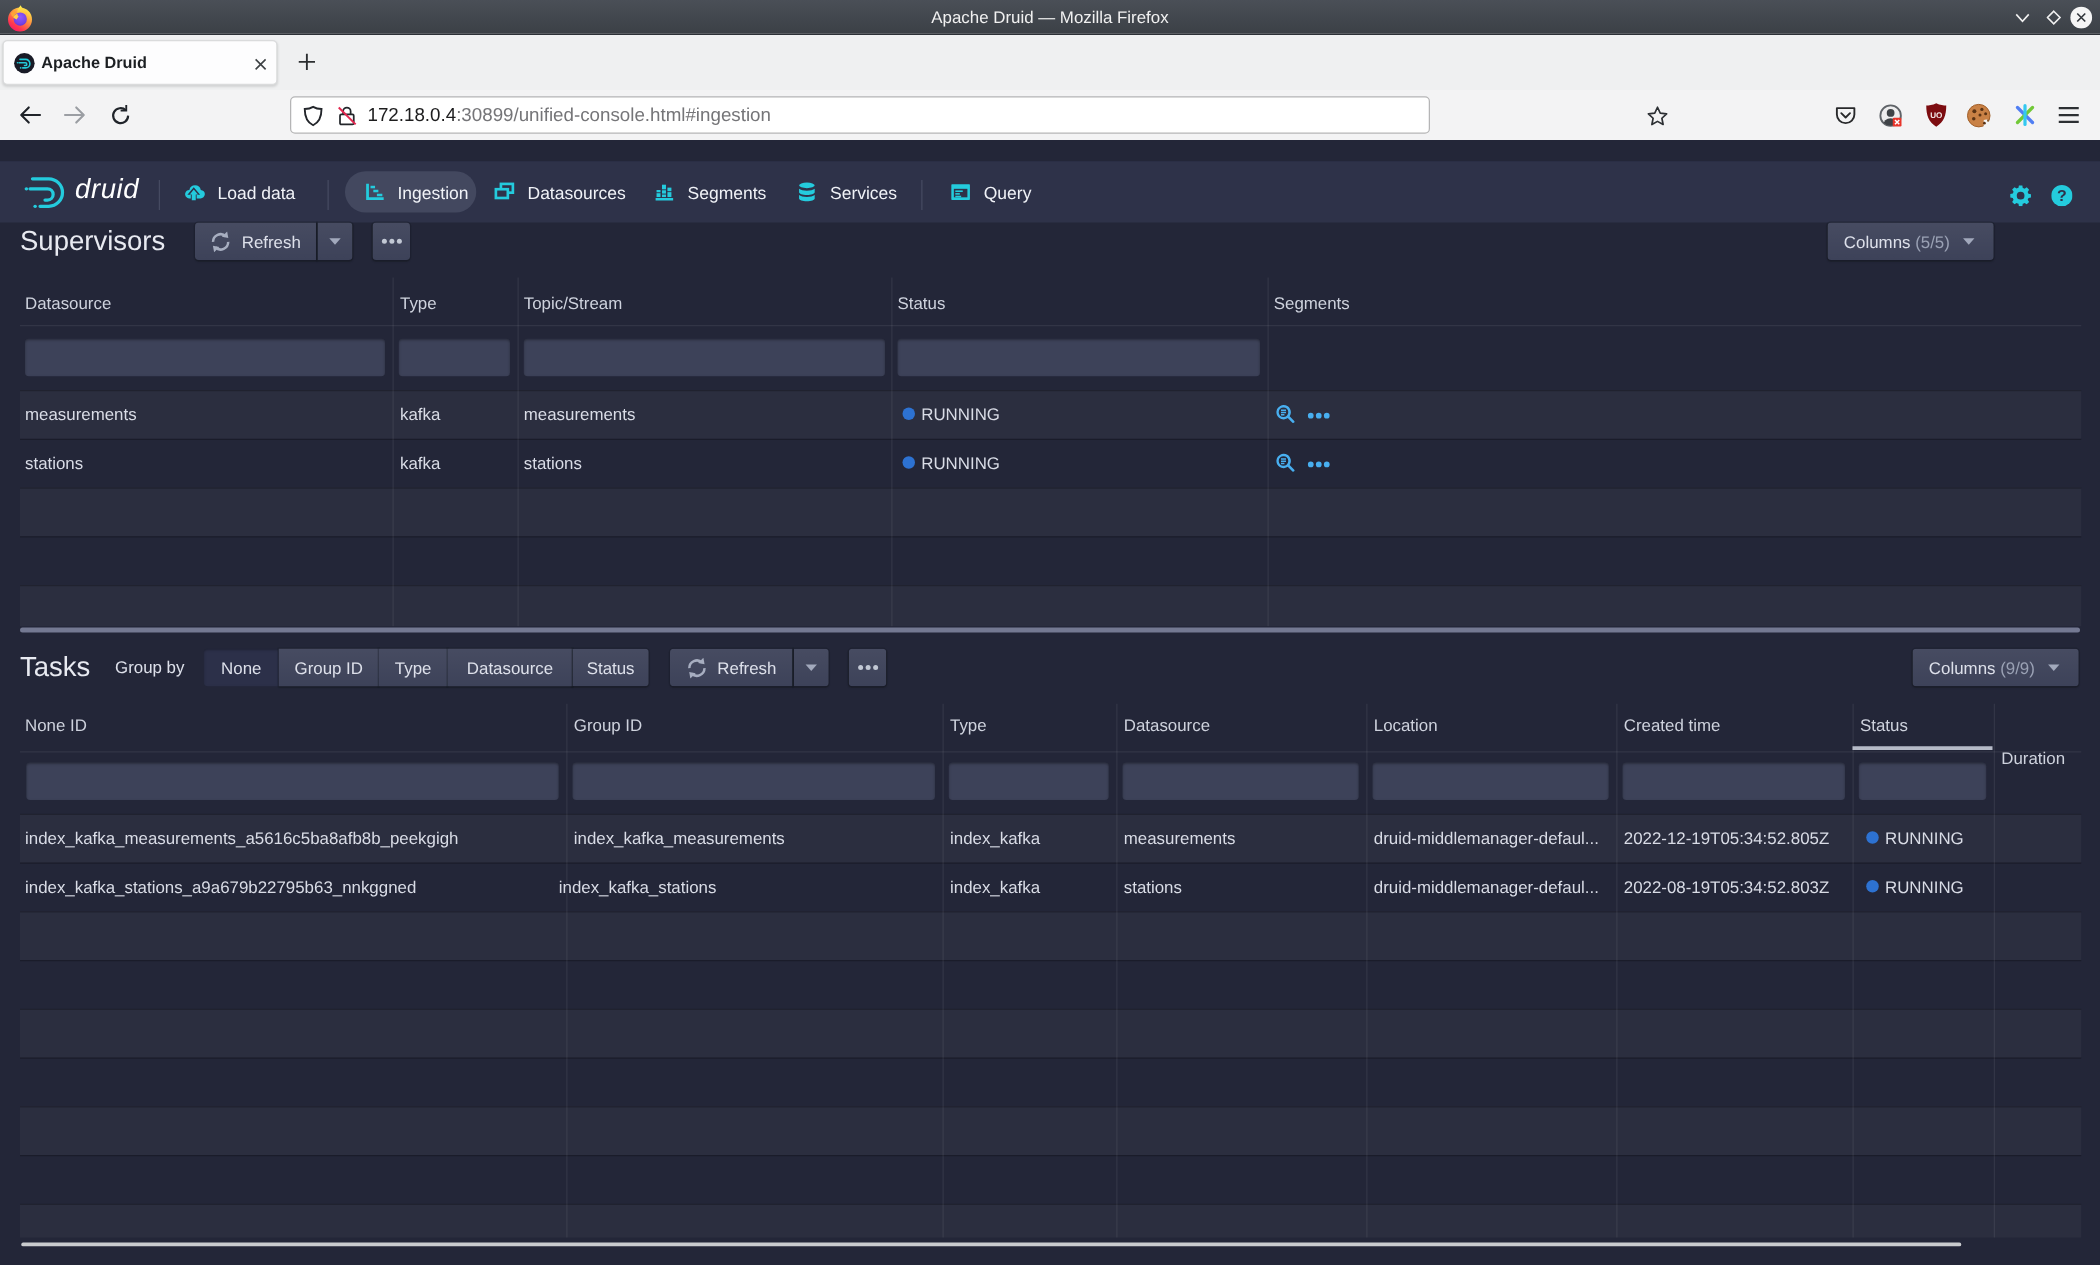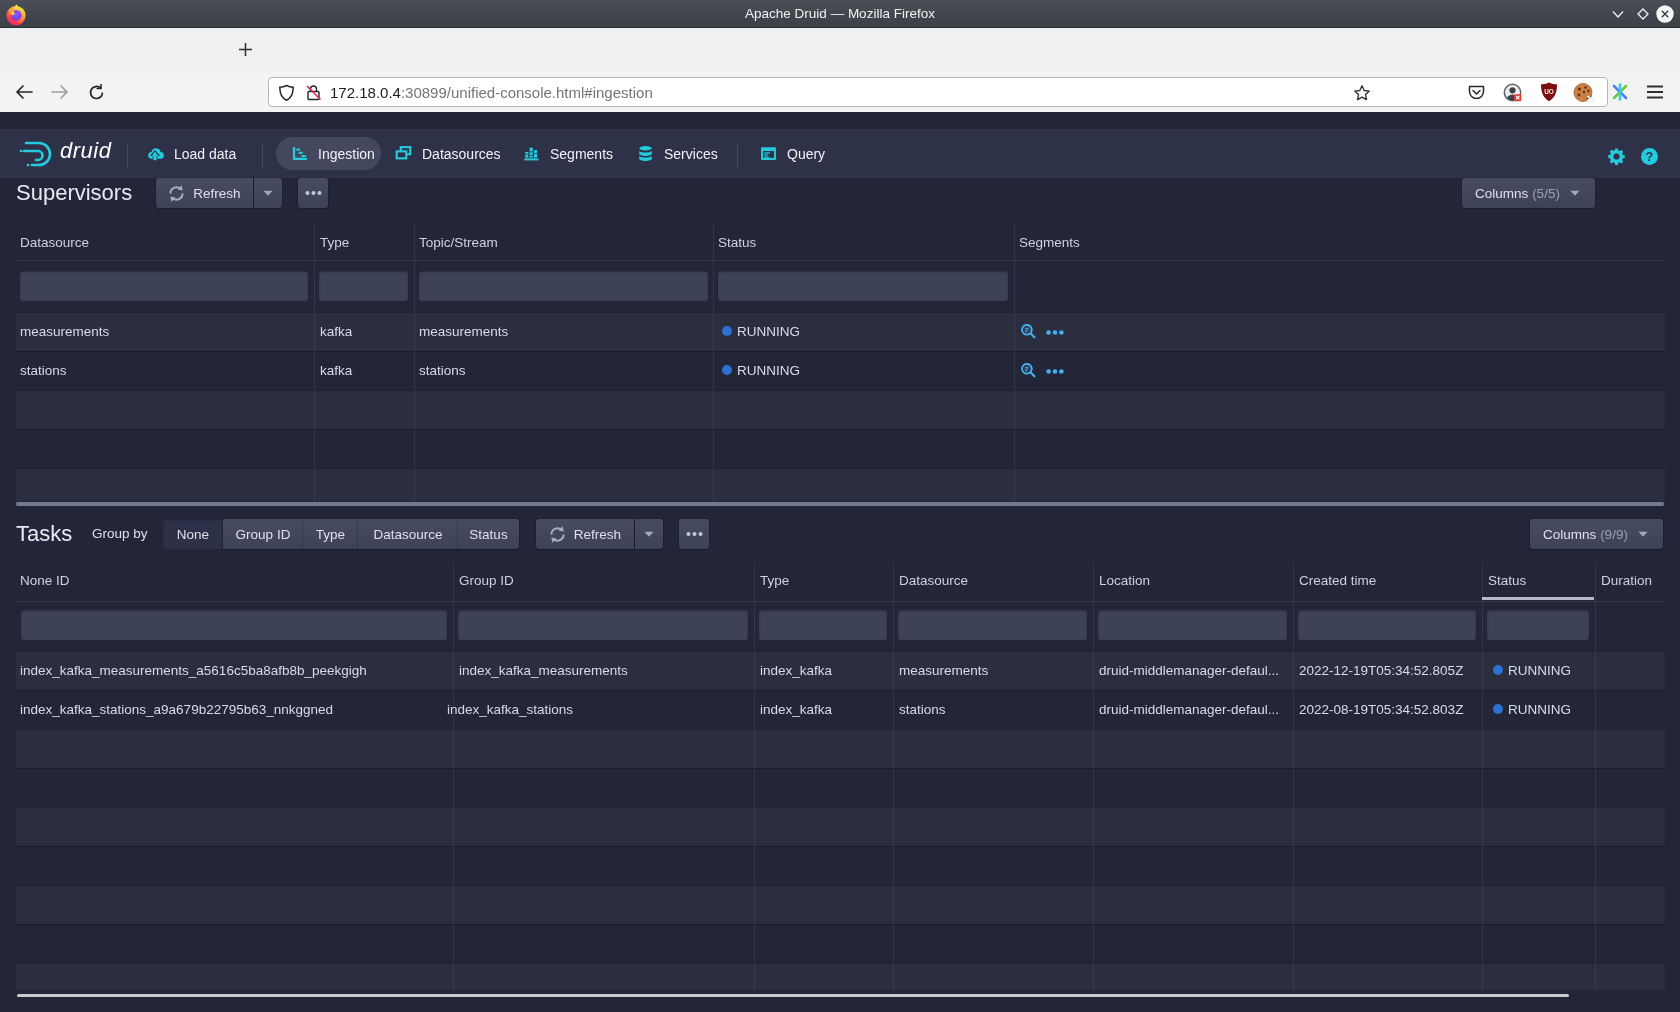--- a/index.html
+++ b/index.html
@@ -9,22 +9,22 @@
 
 #titlebar { position:absolute; left:0; top:0; width:1680px; height:28px;
   background:linear-gradient(#4a4f57,#3b4046); border-bottom:1px solid #2c3036; }
 #fftitle { position:absolute; left:0; right:0; top:0; height:28px; line-height:28px;
   text-align:center; color:#f1f1f1; font-size:13.5px; }
 #tabbar { position:absolute; left:0; top:28px; width:1680px; height:44px; background:#eff0f1; }
 #tab { position:absolute; left:2px; top:4px; width:220px; height:36px; background:#fdfdfe;
   border:1px solid #dadbdc; border-radius:4px; box-shadow:0 1px 2px rgba(0,0,0,.12); }
 #tabtitle { position:absolute; left:30px; top:9px; font-size:13px; font-weight:700; color:#1c1f22; }
 #urlrow { position:absolute; left:0; top:72px; width:1680px; height:40px; background:#f3f3f4; }
-#urlbox { position:absolute; left:232px; top:5px; width:1340px; height:30px; background:#fff;
-  border:1px solid #b5b5b6; border-radius:4px;margin-left:36px; }
+#urlbox { position:absolute; left:232px; top:5px; width:912px; height:30px; background:#fff;
+  border:1px solid #b5b5b6; border-radius:4px; }
 .urltext { position:absolute; left:61px; top:6px; font-size:15px; color:#1d1d1e; white-space:nowrap; }
 .urltext span { color:#757578; }
 
 
 #app { position:absolute; left:0; top:112px; width:1680px; height:900px; background:#232638; color:#d9dce6; }
 #navbar { position:absolute; left:0; top:17px; width:1680px; height:49px; background:#2e3249; }
 .navsep { position:absolute; top:15px; width:1px; height:24px; background:#454a61; }
 .navitem { position:absolute; top:8px; height:33px; display:flex; align-items:center; gap:10px;
   color:#f0f2f7; font-size:14px; }
 .pill { background:#43485f; border-radius:17px; }
@@ -82,20 +82,35 @@
     </svg>
   <svg class="abs" style="left:1637px;top:8px" width="12" height="12" viewBox="0 0 12 12" fill="none" stroke="#f0f0f0" stroke-width="1.3">
       <path d="M6 1 11 6 6 11 1 6z"></path>
     </svg>
   <svg class="abs" style="left:1656px;top:5px" width="18" height="18" viewBox="0 0 18 18">
       <circle cx="9" cy="9" r="8.7" fill="#f5f5f5"></circle>
       <path d="M5.8 5.8 12.2 12.2 M12.2 5.8 5.8 12.2" stroke="#33373c" stroke-width="1.3"></path>
     </svg>
 </div>
 <div id="tabbar">
+  <div id="tab">
+    <svg class="abs" style="left:8px;top:9px" width="17" height="17" viewBox="0 0 17 17">
+      <circle cx="8.5" cy="8.5" r="8.2" fill="#191b27"></circle>
+      <g fill="none" stroke="#23cad8" stroke-width="1.3" stroke-linecap="round">
+        <path d="M5 5.5 h4.5 a3.4 3.4 0 0 1 0 6.8 h-2.3"></path>
+        <path d="M4.3 8.2 h5 a1.1 1.1 0 0 1 0 2.2 h-.7"></path>
+        <path d="M3 8.2 h.1"></path>
+          <path d="M5.5 12.3 h.1"></path>
+      </g>
+    </svg>
+    <div id="tabtitle">Apache Druid</div>
+    <svg class="abs" style="left:199px;top:12px" width="13" height="13" viewBox="0 0 13 13" stroke="#3e4245" stroke-width="1.3">
+        <path d="M2.5 2.5 10.5 10.5 M10.5 2.5 2.5 10.5"></path>
+      </svg>
+  </div>
   <svg class="abs" style="left:238px;top:14px" width="15" height="15" viewBox="0 0 15 15" stroke="#2c2f31" stroke-width="1.5">
       <path d="M7.5 1 7.5 14 M1 7.5 14 7.5"></path>
     </svg>
 </div>
 <div id="urlrow">
   <svg class="abs" style="left:15px;top:12px" width="18" height="16" viewBox="0 0 18 16" fill="none" stroke="#20242a" stroke-width="1.7" stroke-linecap="round" stroke-linejoin="round">
       <path d="M8 2 2 8 8 14 M2.3 8 H17"></path>
     </svg>
   <svg class="abs" style="left:51px;top:12px" width="18" height="16" viewBox="0 0 18 16" fill="none" stroke="#9b9ea3" stroke-width="1.7" stroke-linecap="round" stroke-linejoin="round">
       <path d="M10 2 16 8 10 14 M15.7 8 H1"></path>
@@ -363,21 +378,21 @@
         </svg>
     </div>
     <div id="tasktable">
       <div class="hlabel" style="left:20px;top:461px">None ID</div>
       <div class="hlabel" style="left:459px;top:461px">Group ID</div>
       <div class="hlabel" style="left:760px;top:461px">Type</div>
       <div class="hlabel" style="left:899px;top:461px">Datasource</div>
       <div class="hlabel" style="left:1099px;top:461px">Location</div>
       <div class="hlabel" style="left:1299px;top:461px">Created time</div>
       <div class="hlabel" style="left:1488px;top:461px">Status</div>
-      <div class="hlabel" style="left:1601px;top:461px">Duration</div>
+      <div class="hlabel" style="left:1601px;top:487px">Duration</div>
       <div class="abs" style="left:1482px;top:485px;width:112px;height:3px;background:#b5bac7"></div>
       <div class="hline" style="left:16px;width:1649px;top:489px"></div>
       <div class="finput" style="left:21px;top:498px;width:426px"></div>
       <div class="finput" style="left:458px;top:498px;width:290px"></div>
       <div class="finput" style="left:759px;top:498px;width:128px"></div>
       <div class="finput" style="left:898px;top:498px;width:189px"></div>
       <div class="finput" style="left:1098px;top:498px;width:189px"></div>
       <div class="finput" style="left:1298px;top:498px;width:178px"></div>
       <div class="finput" style="left:1487px;top:498px;width:102px"></div>
       <div class="stripe" style="top:539px;height:39px"></div>

